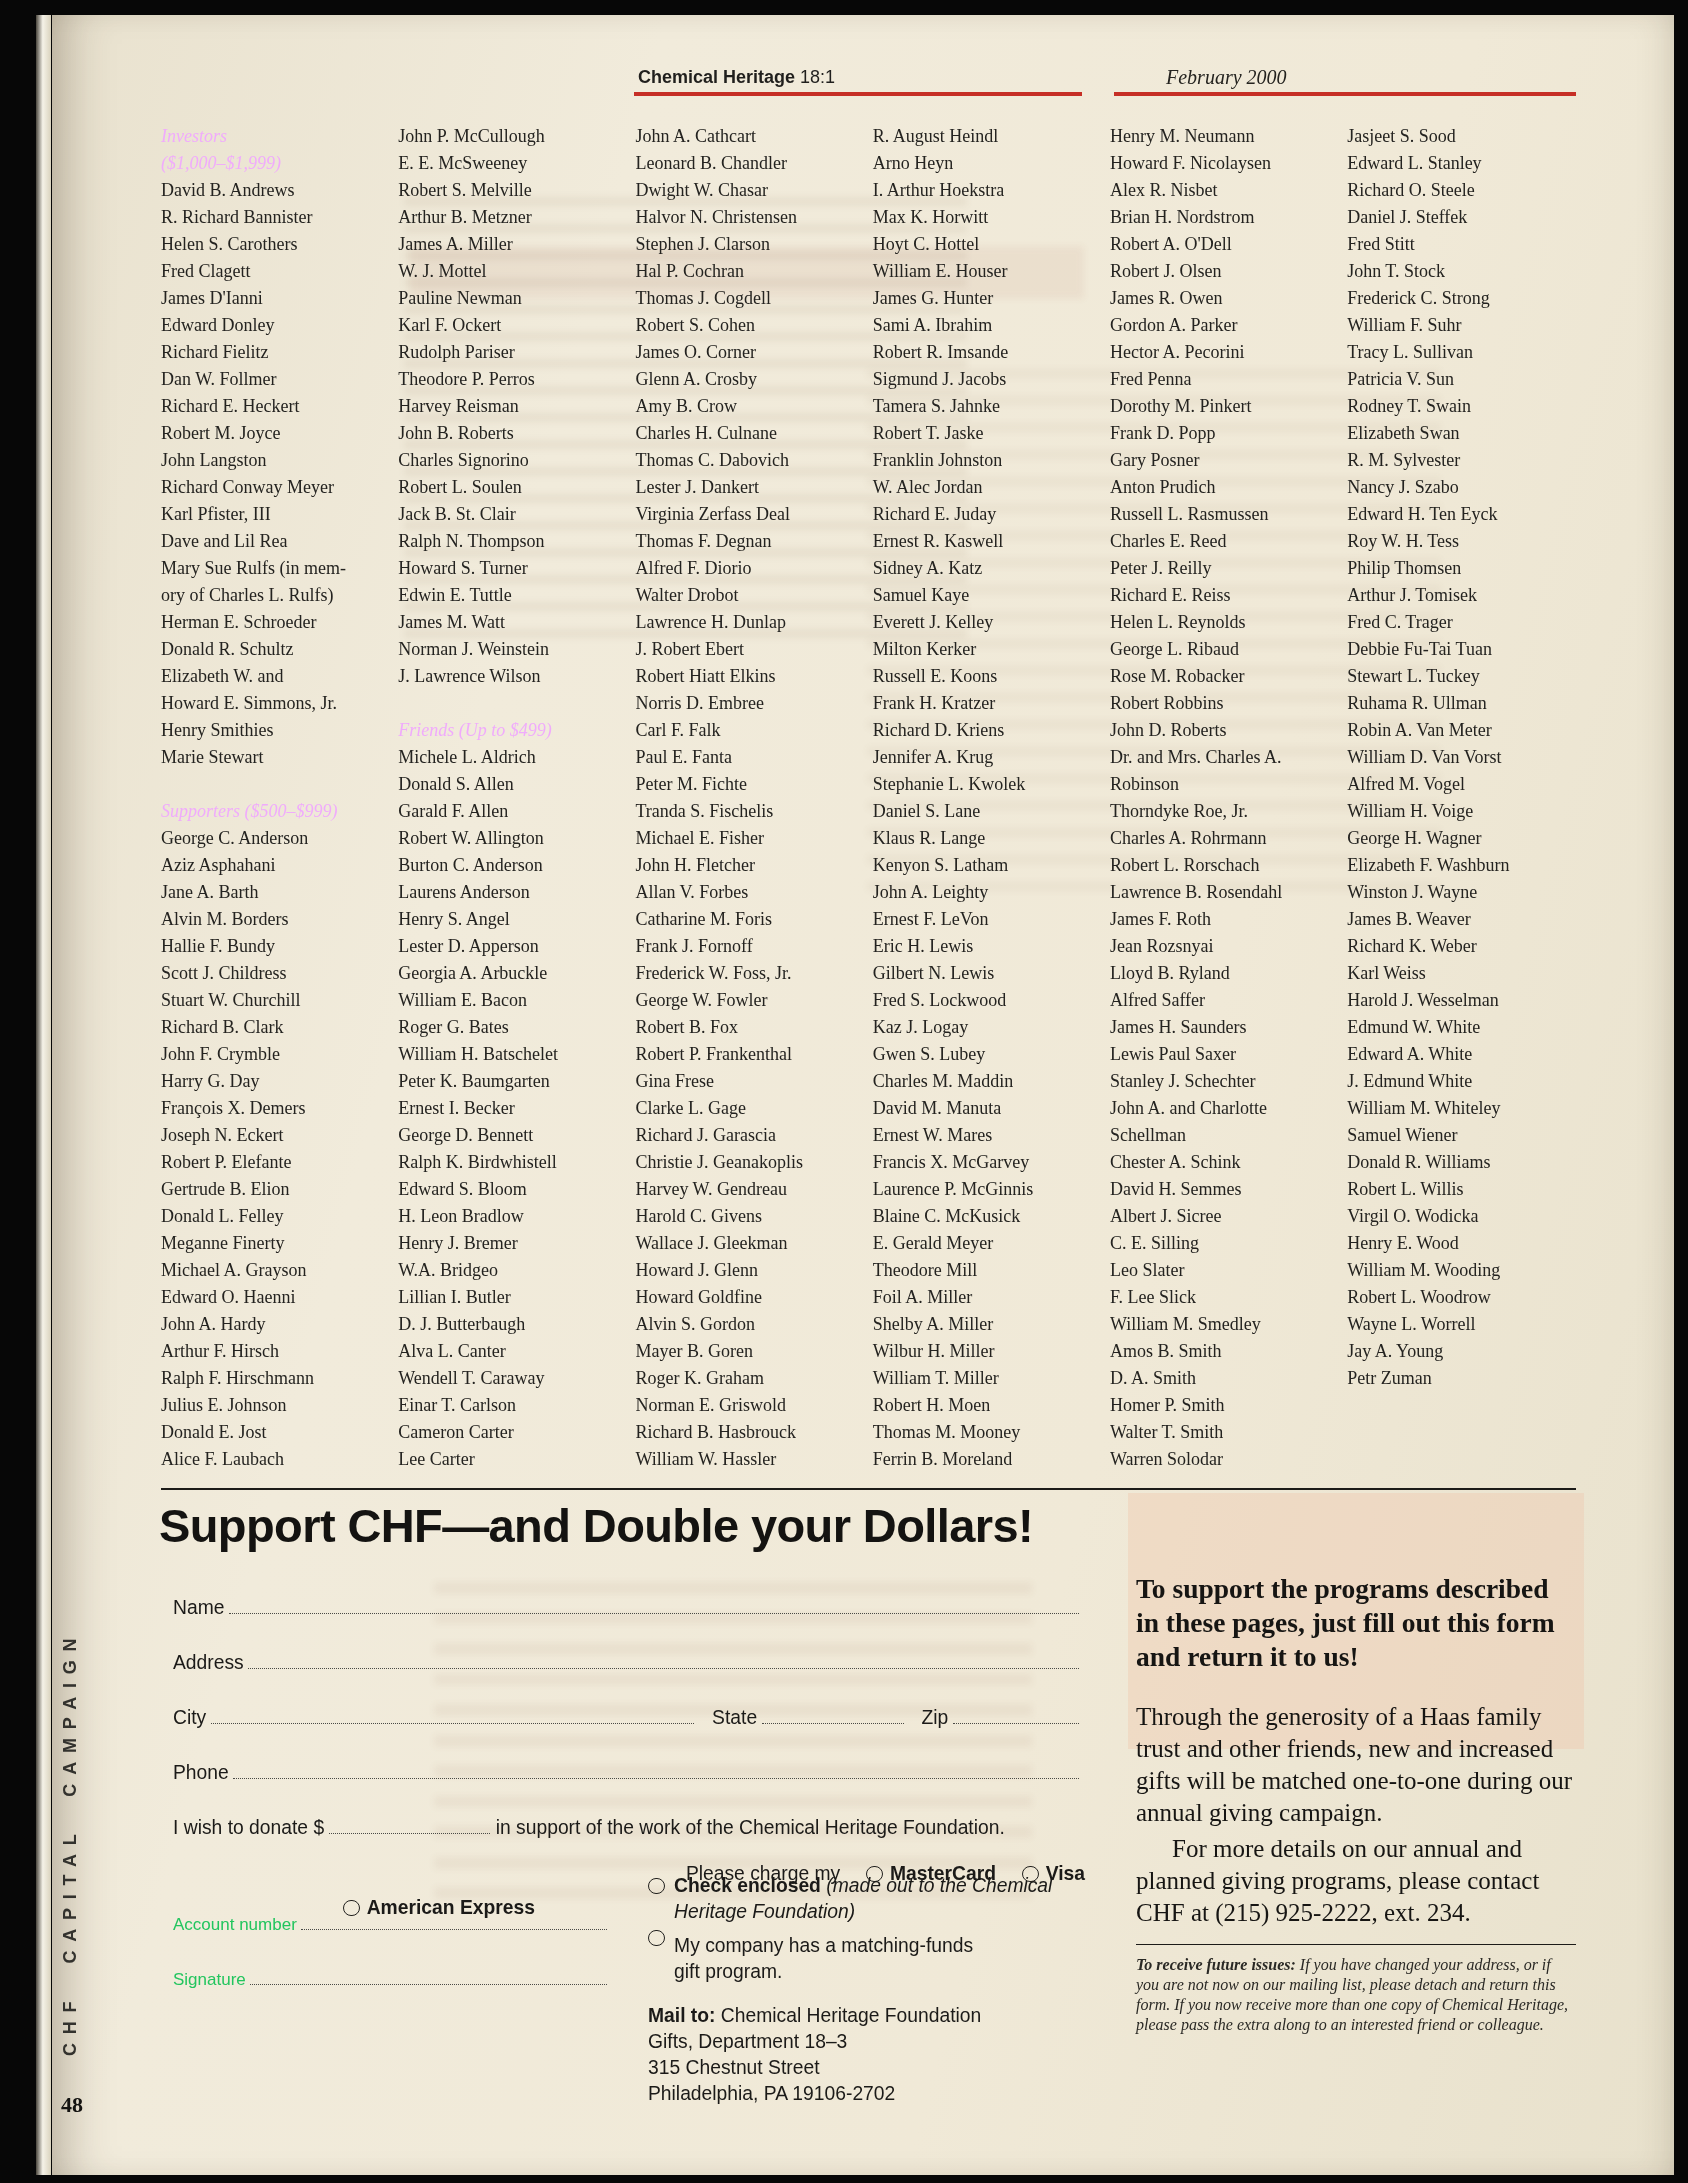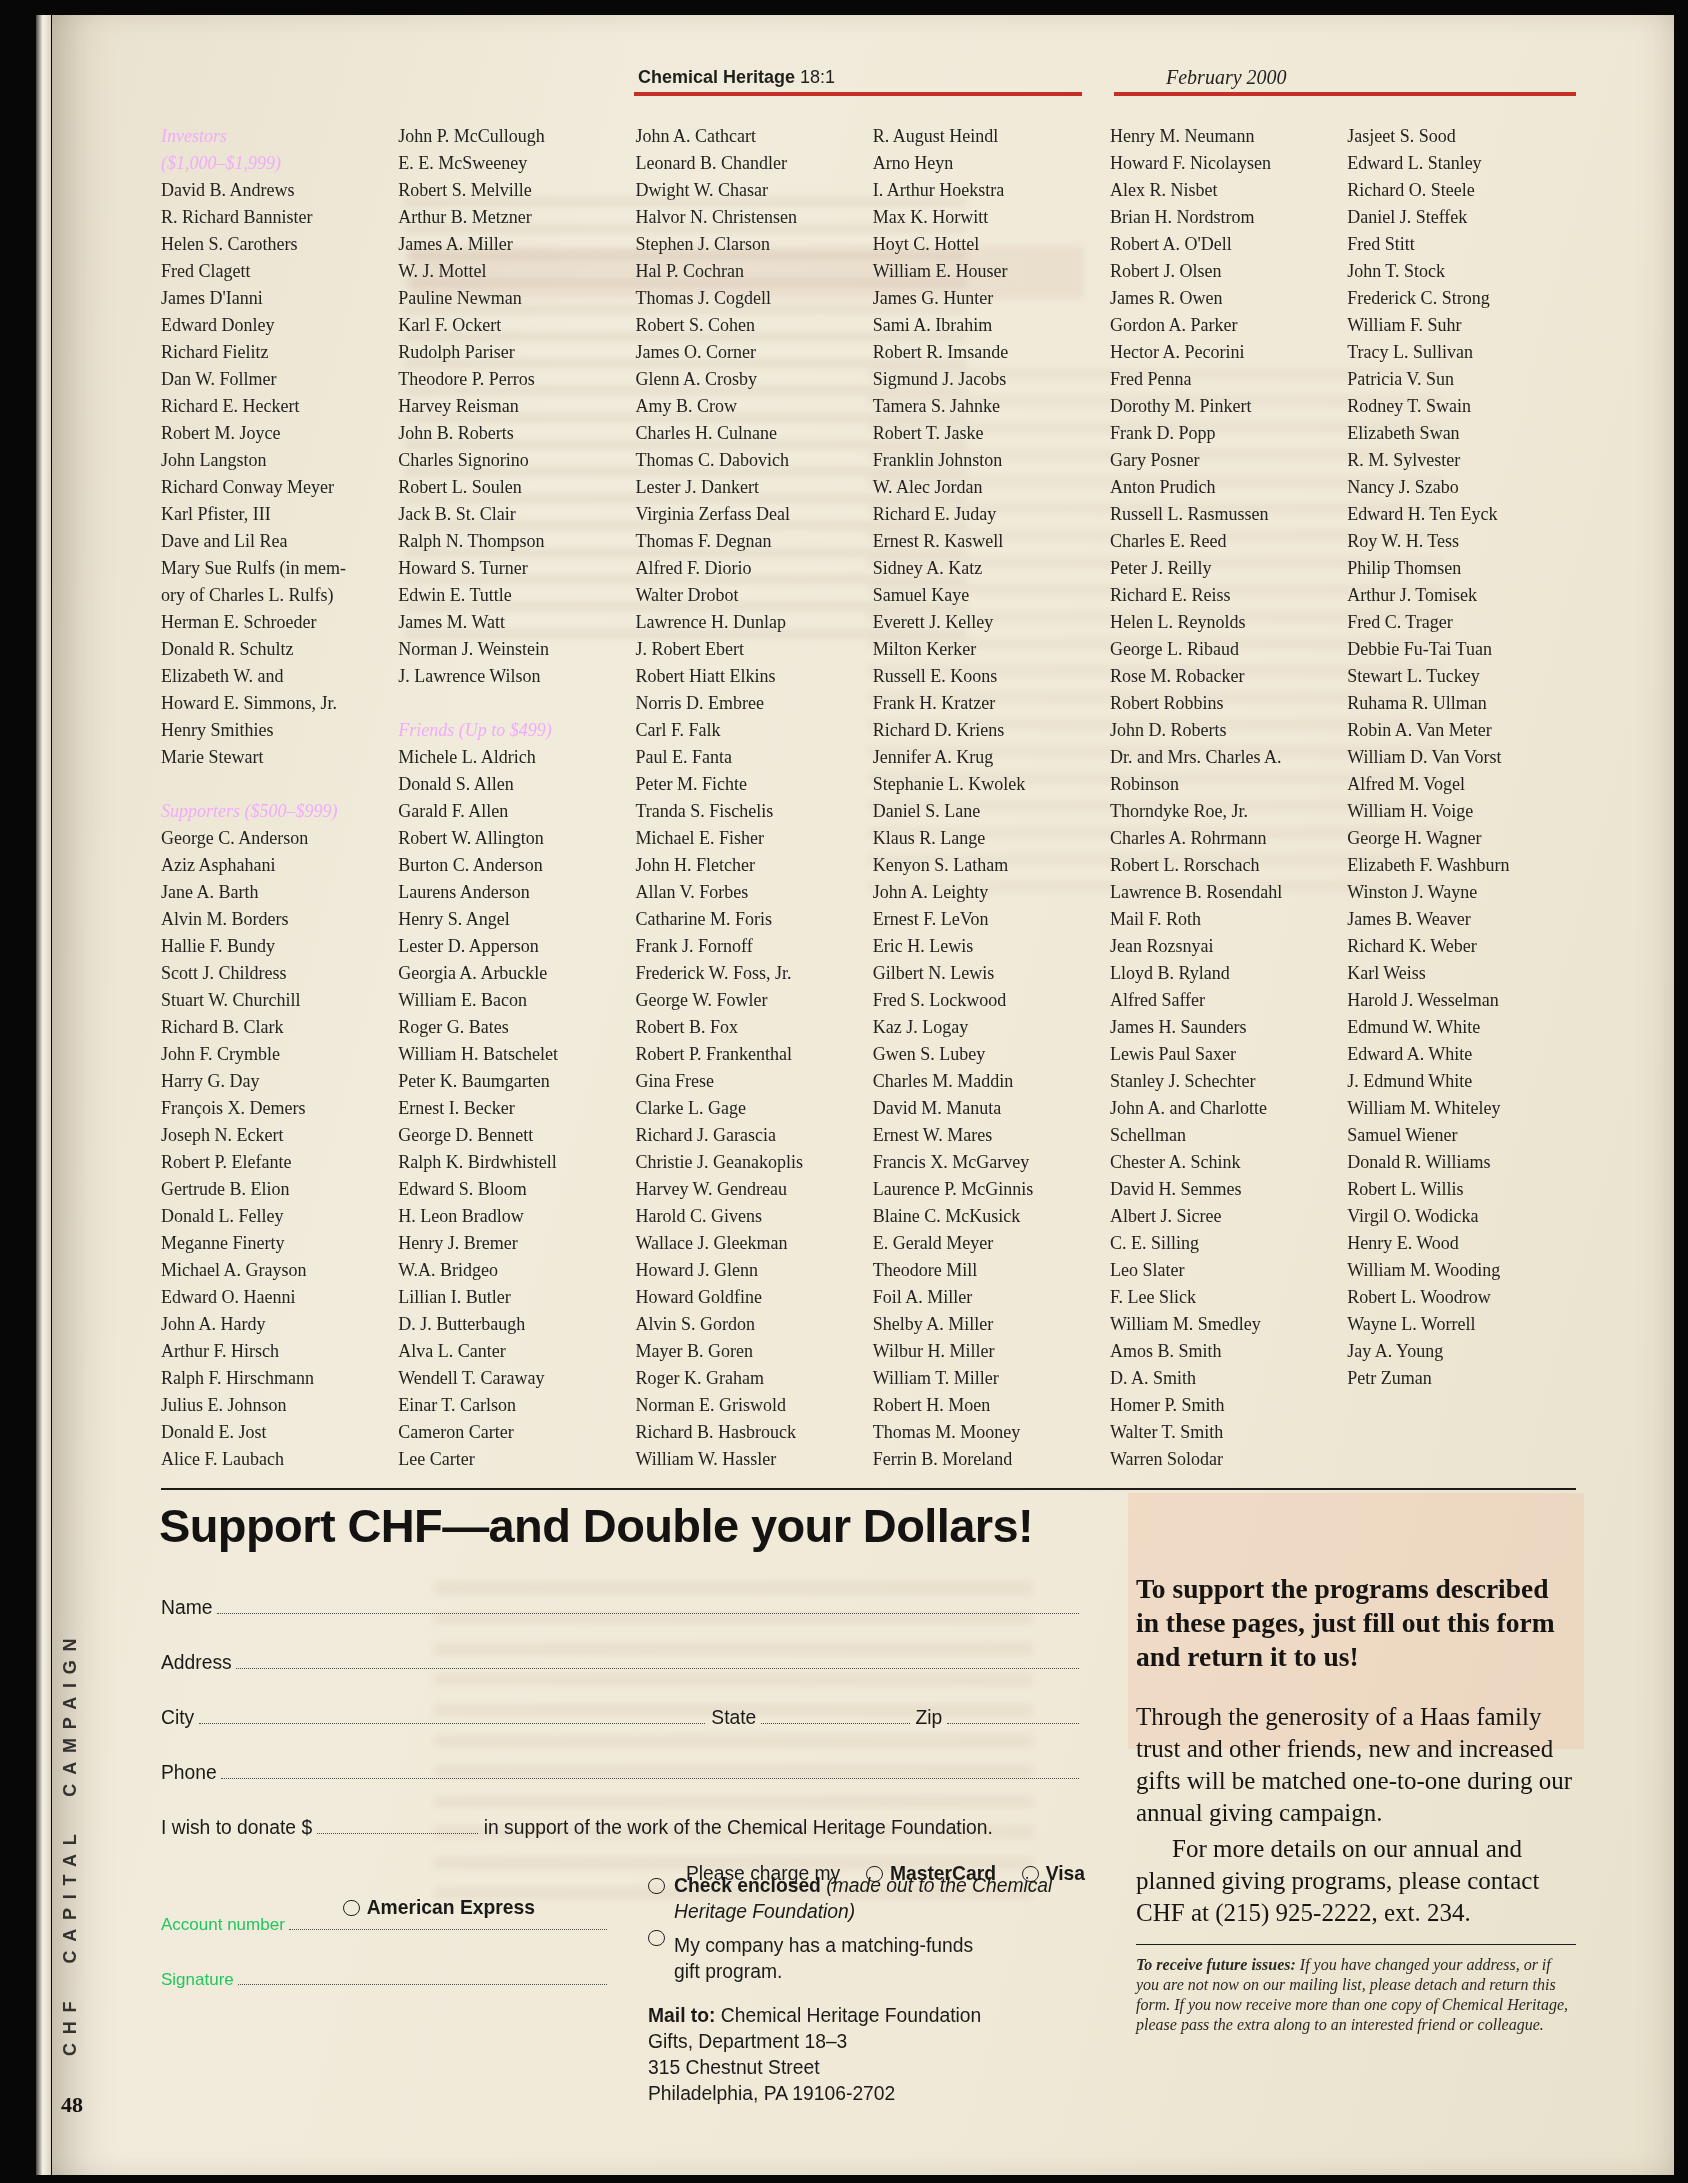--- a/index.html
+++ b/index.html
@@ -39,21 +39,21 @@
   .donor-gap{height:27px;}
 
   .divider{position:absolute;left:161px;top:1488px;width:1415px;height:1.8px;background:#1c1b18;}
 
   .form-title{position:absolute;left:159px;top:1498px;font-family:"Liberation Sans",sans-serif;
     font-weight:700;font-size:47px;letter-spacing:-0.6px;color:#141311;white-space:nowrap;}
 
   .form-main{position:absolute;left:161px;top:1564px;width:924px;
     font-family:"Liberation Sans",sans-serif;font-size:19.3px;color:#1b1a18;}
   .frow{display:flex;align-items:flex-end;height:55px;}
-  .lbl{white-space:nowrap;}
+  .lbl{white-space:nowrap;margin-left:12px;}
   .lead{flex:1;border-bottom:1.2px dotted #4a4a46;margin:0 5.9px 4.7px 4.7px;height:0.6px;}
   .lead.short{flex:none;width:161px;}
   .lead.l1{flex:4.6;}.lead.l2{flex:1.35;}.lead.l3{flex:1.2;}
   .suffix{white-space:nowrap;padding-bottom:0;}
   .chargeline{display:flex;align-items:center;margin-top:21px;height:28px;justify-content:flex-end;}
   .chargeline2{display:flex;align-items:center;margin-top:5.9px;height:28px;margin-left:182px;}
   .radio{width:14.7px;height:14.7px;border:1.8px solid #22211e;border-radius:50%;flex:none;display:inline-block;}
   .cardopt{font-weight:700;margin-left:7px;white-space:nowrap;}.gap44{width:26px;flex:none;}
 
   .form-narrow{position:absolute;left:161px;top:1880px;width:452px;
@@ -335,21 +335,21 @@
       <div class="donor-name">George L. Ribaud</div>
       <div class="donor-name">Rose M. Robacker</div>
       <div class="donor-name">Robert Robbins</div>
       <div class="donor-name">John D. Roberts</div>
       <div class="donor-name">Dr. and Mrs. Charles A.</div>
       <div class="donor-name">Robinson</div>
       <div class="donor-name">Thorndyke Roe, Jr.</div>
       <div class="donor-name">Charles A. Rohrmann</div>
       <div class="donor-name">Robert L. Rorschach</div>
       <div class="donor-name">Lawrence B. Rosendahl</div>
-      <div class="donor-name">Mail F. Roth</div>
+      <div class="donor-name">James F. Roth</div>
       <div class="donor-name">Jean Rozsnyai</div>
       <div class="donor-name">Lloyd B. Ryland</div>
       <div class="donor-name">Alfred Saffer</div>
       <div class="donor-name">James H. Saunders</div>
       <div class="donor-name">Lewis Paul Saxer</div>
       <div class="donor-name">Stanley J. Schechter</div>
       <div class="donor-name">John A. and Charlotte</div>
       <div class="donor-name">Schellman</div>
       <div class="donor-name">Chester A. Schink</div>
       <div class="donor-name">David H. Semmes</div>

